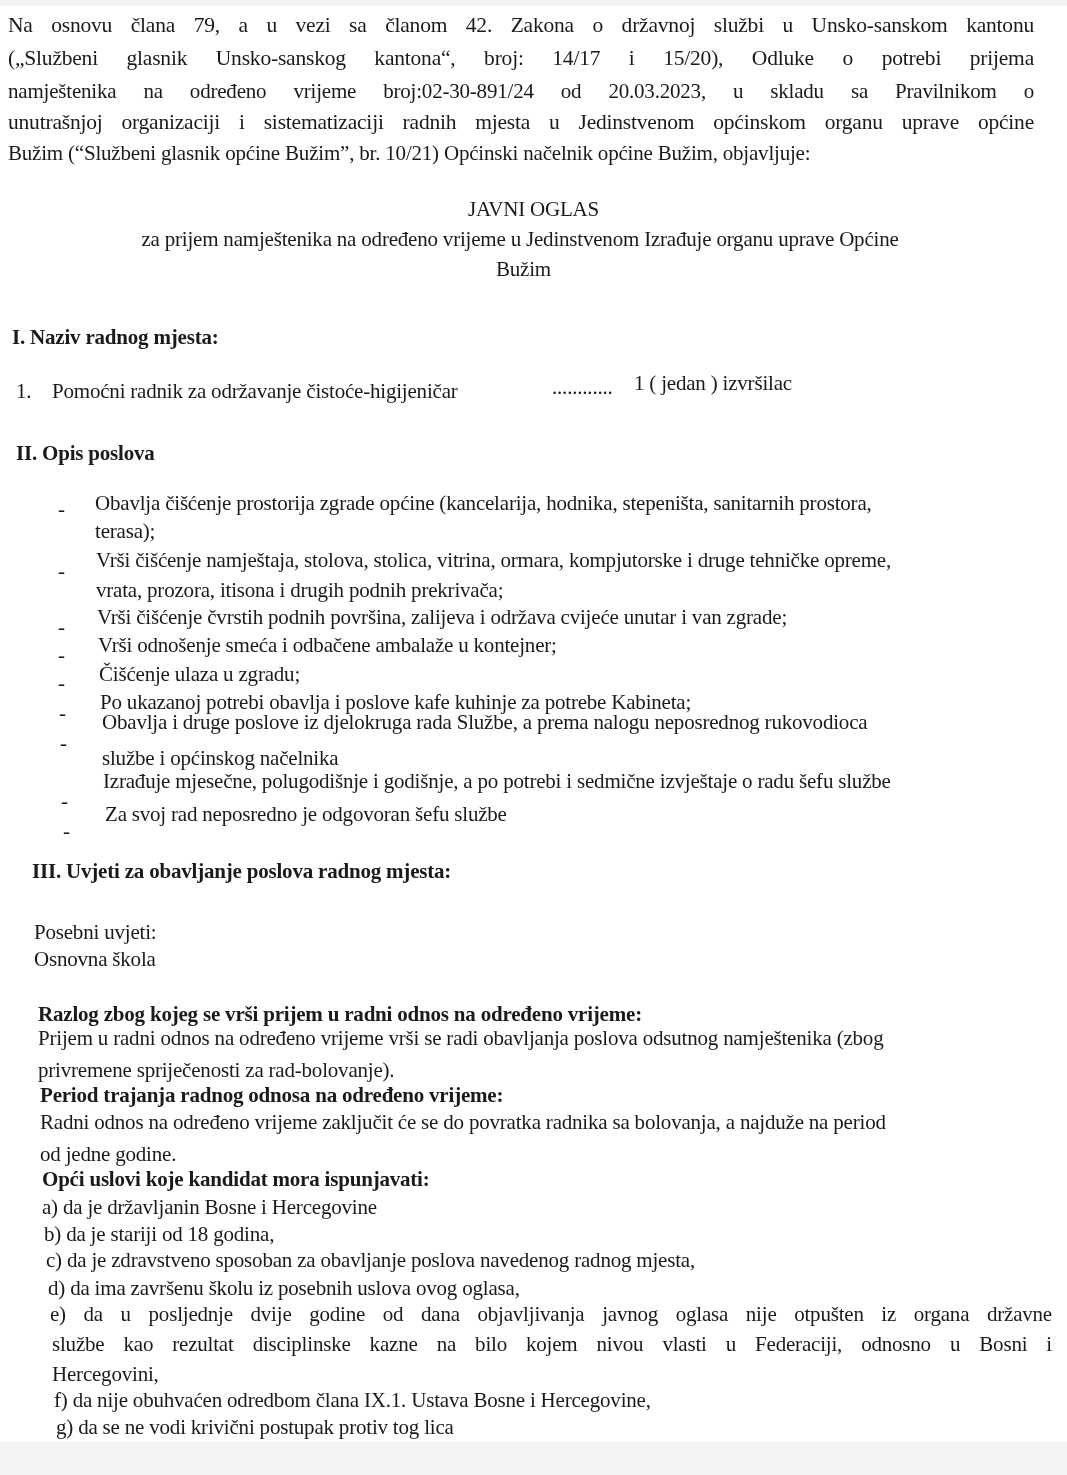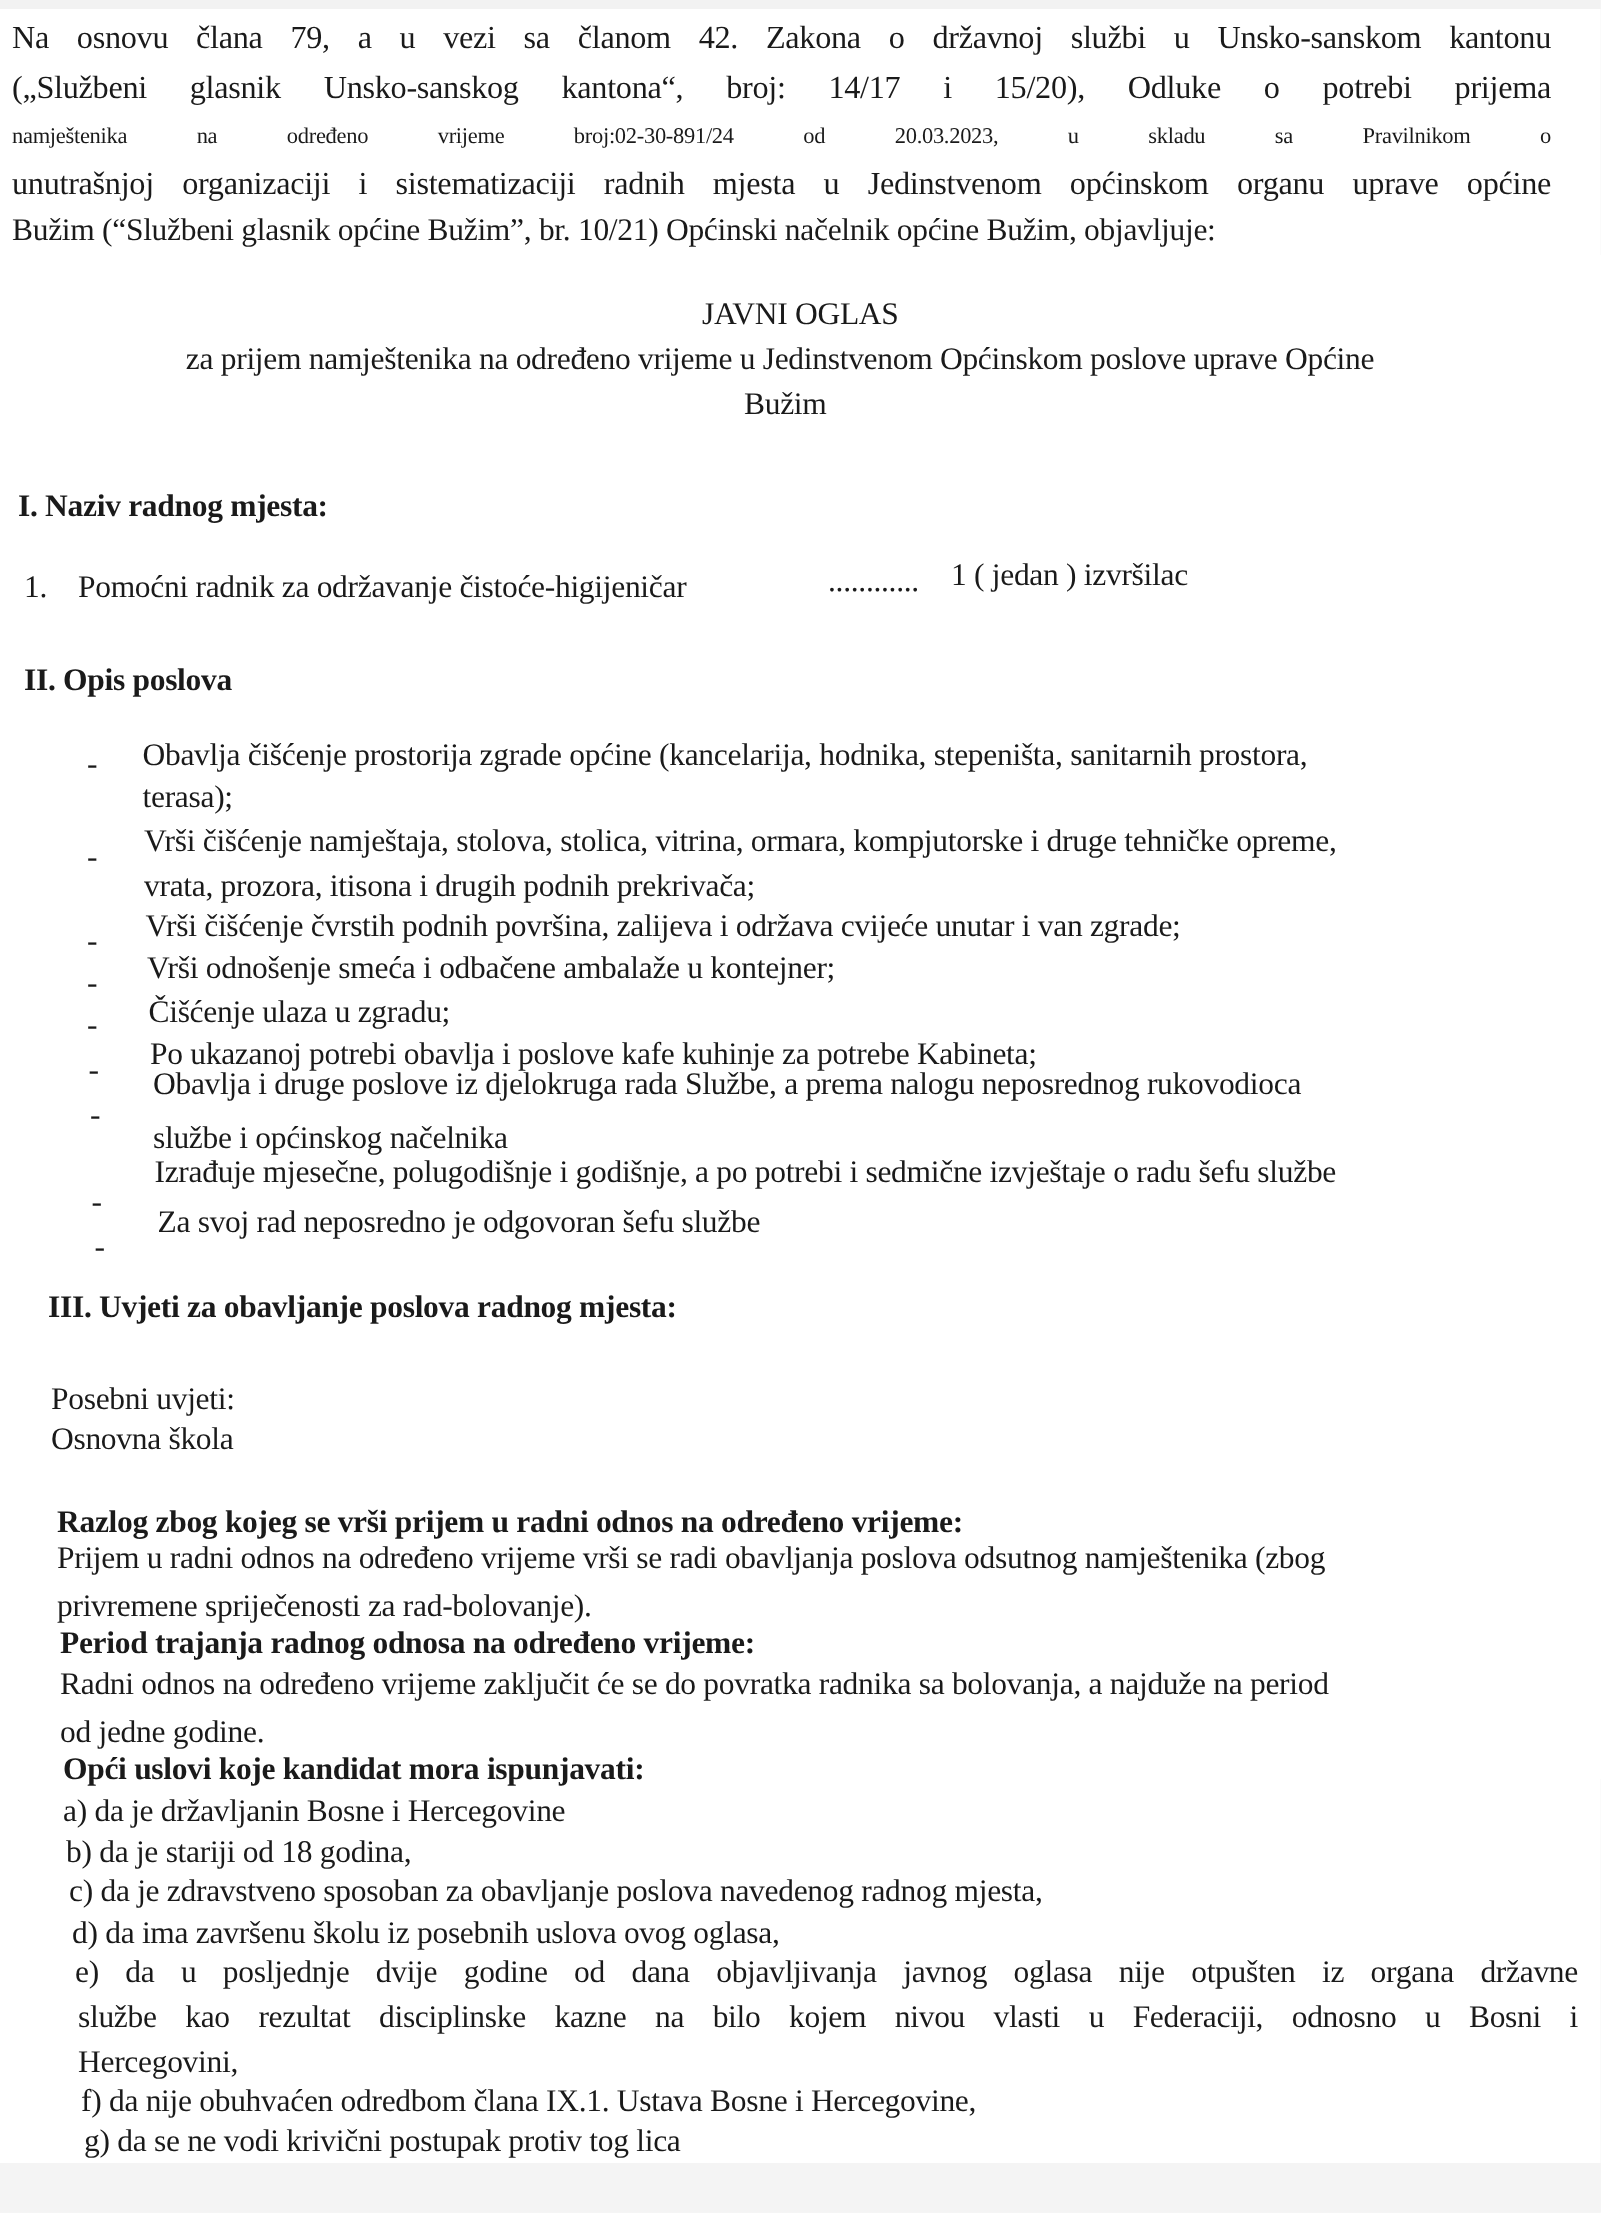--- a/index.html
+++ b/index.html
@@ -57,27 +57,27 @@
 </head>
 <body>
 
 <div class="top-strip"></div>
 
 <div class="page">
 
   <div>
     <div class="txt justify" style="left:8px; top:6px; width:1026px; font-size:21.5px;">Na osnovu člana 79, a u vezi sa članom 42. Zakona o državnoj službi u  Unsko-sanskom kantonu</div>
     <div class="txt justify" style="left:8px; top:39px; width:1026px; font-size:21.5px;">(„Službeni glasnik Unsko-sanskog kantona“, broj: 14/17 i 15/20), Odluke o potrebi prijema</div>
-    <div class="txt justify" style="left:8px; top:72px; width:1026px; font-size:15px;">namještenika na određeno vrijeme broj:02-30-891/24 od 20.03.2023, u skladu sa  Pravilnikom o</div>
+    <div class="txt justify" style="left:8px; top:72px; width:1026px; font-size:21px;">namještenika na određeno vrijeme broj:02-30-891/24 od 20.03.2023, u skladu sa  Pravilnikom o</div>
     <div class="txt justify" style="left:8px; top:103px; width:1026px; font-size:21.5px;">unutrašnjoj organizaciji i sistematizaciji radnih mjesta u Jedinstvenom općinskom organu uprave općine</div>
     <div class="txt" style="left:8px; top:134px;">Bužim (“Službeni glasnik općine Bužim”, br. 10/21) Općinski načelnik općine Bužim, objavljuje:</div>
   </div>
 
   <div class="txt center" style="left:0; top:190px; width:1067px;">JAVNI  OGLAS</div>
-  <div class="txt center" style="left:20px; top:220px; width:1000px;">za prijem  namještenika na određeno vrijeme u Jedinstvenom Općinskom poslove uprave Općine</div>
+  <div class="txt center" style="left:20px; top:220px; width:1000px;">za prijem  namještenika na određeno vrijeme u Jedinstvenom Izrađuje organu uprave Općine</div>
   <div class="txt center" style="left:0; top:250px; width:1047px;">Bužim</div>
 
   <div class="txt bold" style="left:12px; top:318px;">I. Naziv radnog mjesta:</div>
   <div>
     <span class="txt" style="left:16px; top:372px;">1.</span>
     <span class="txt" style="left:52px; top:372px;">Pomoćni radnik za održavanje čistoće-higijeničar</span>
     <span class="txt" style="left:552px; top:368px;">............</span>
     <span class="txt" style="left:634px; top:364px;">1  ( jedan )  izvršilac</span>
   </div>
 

